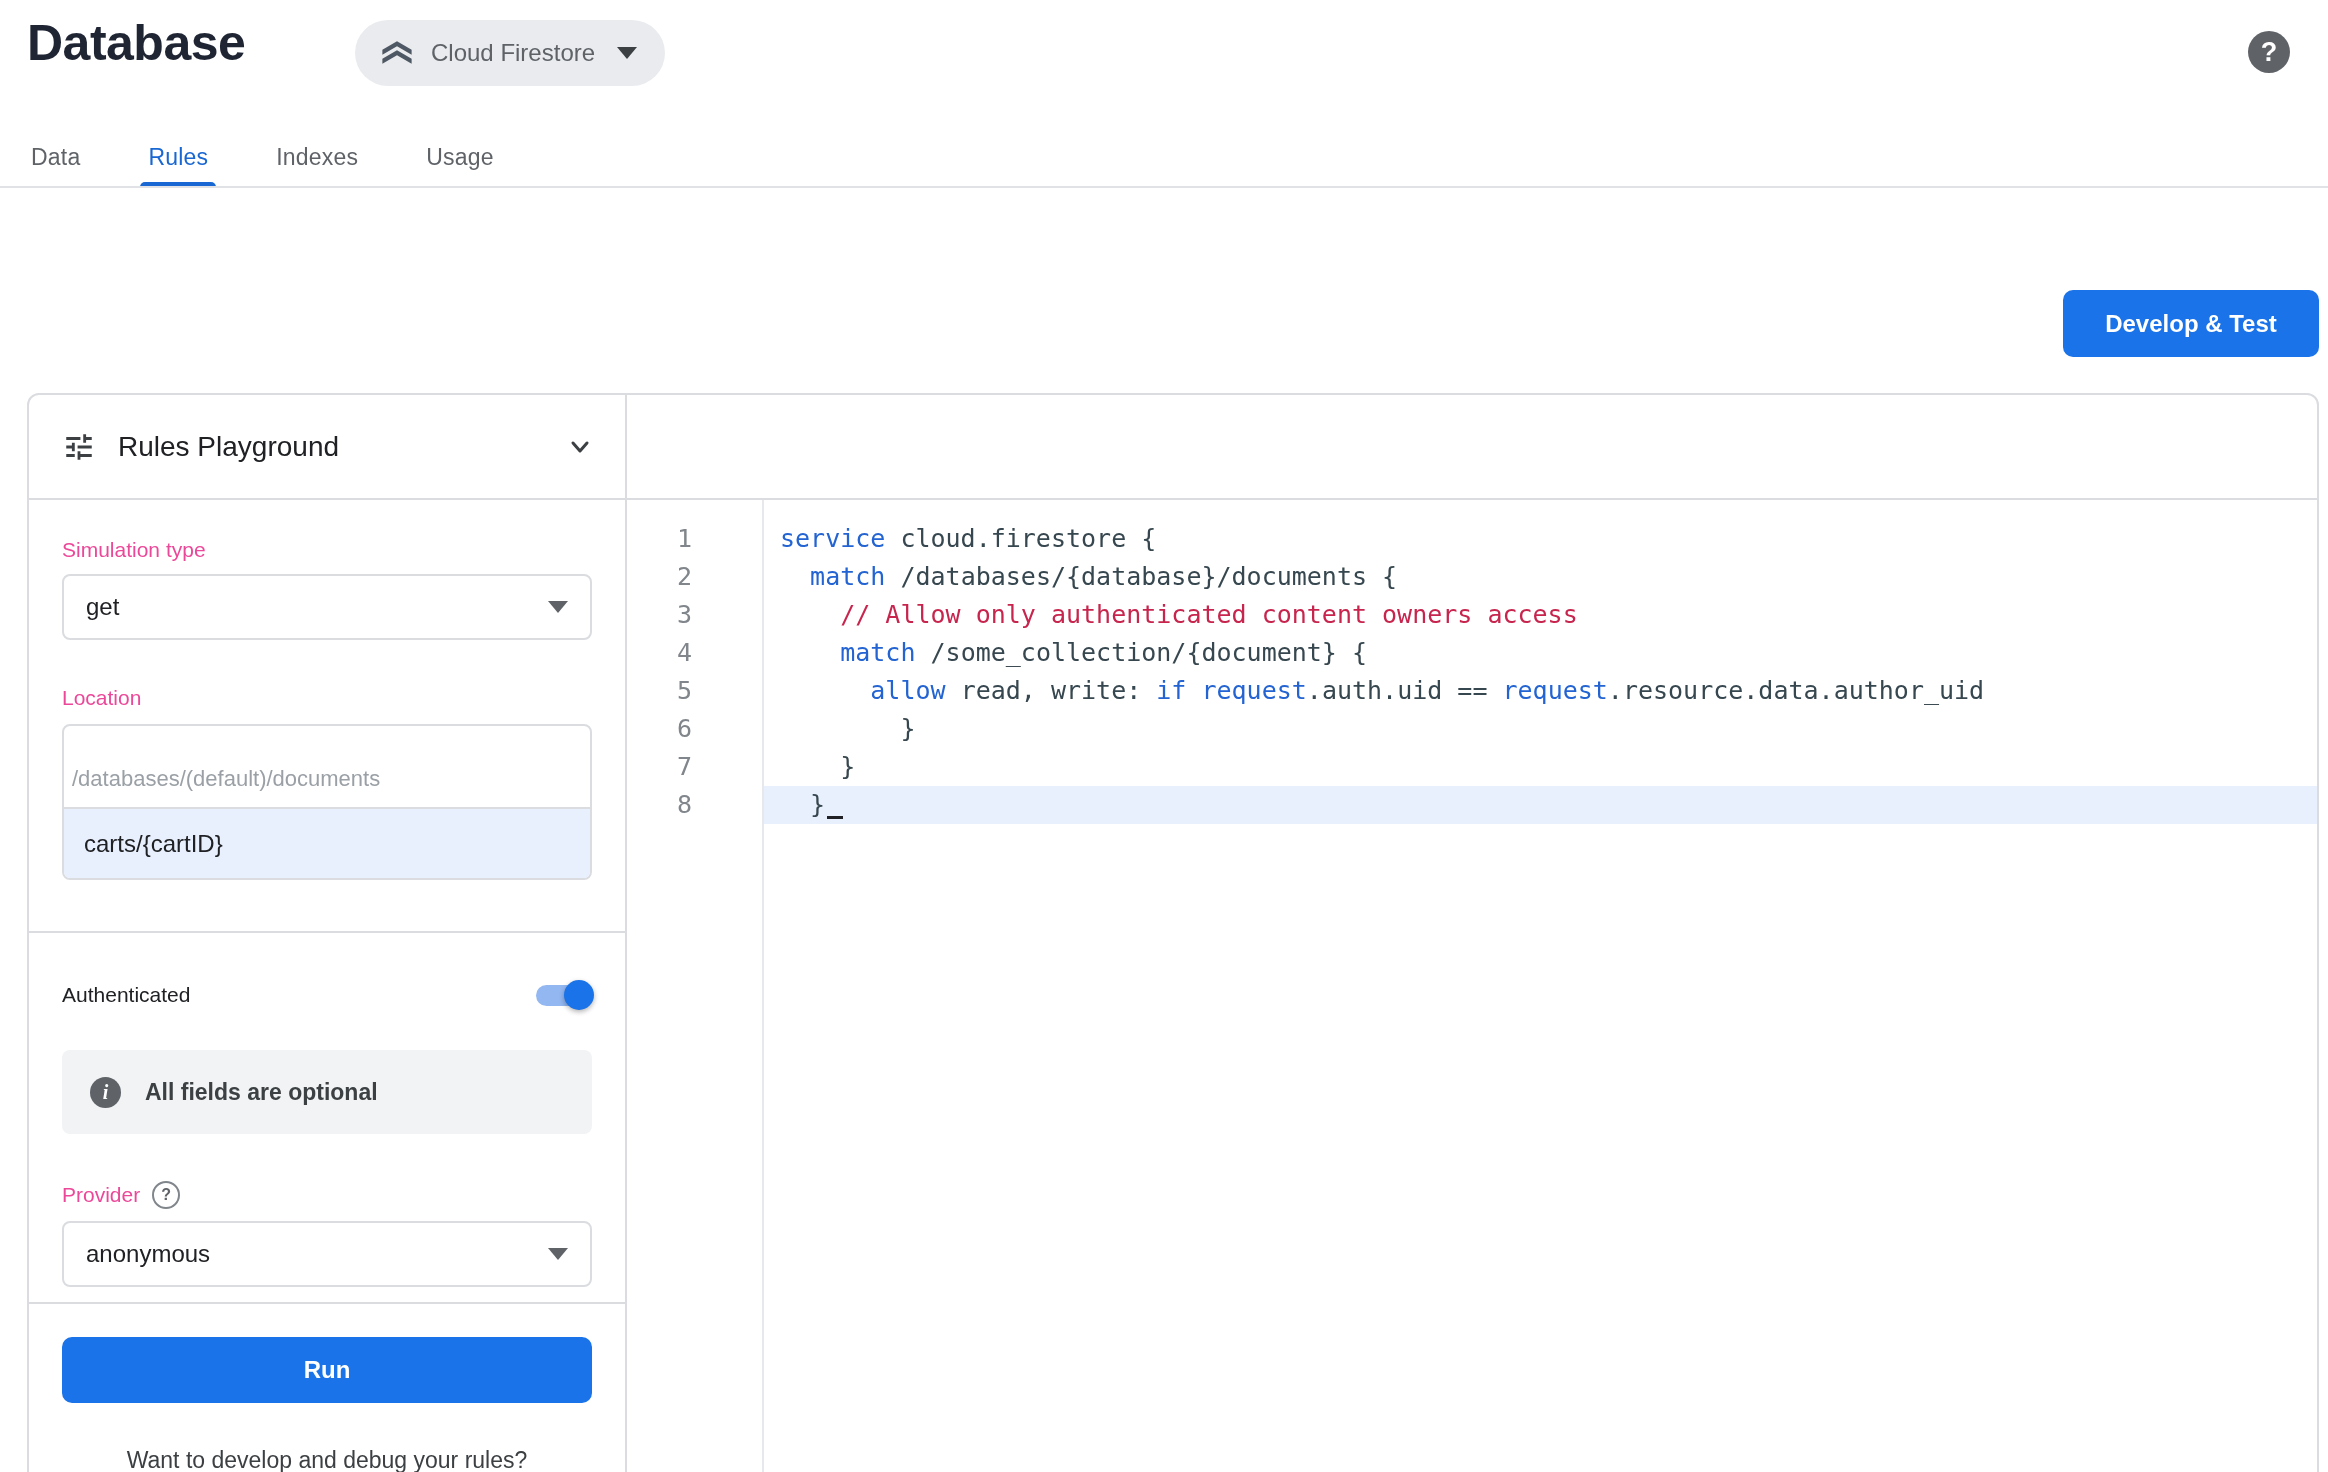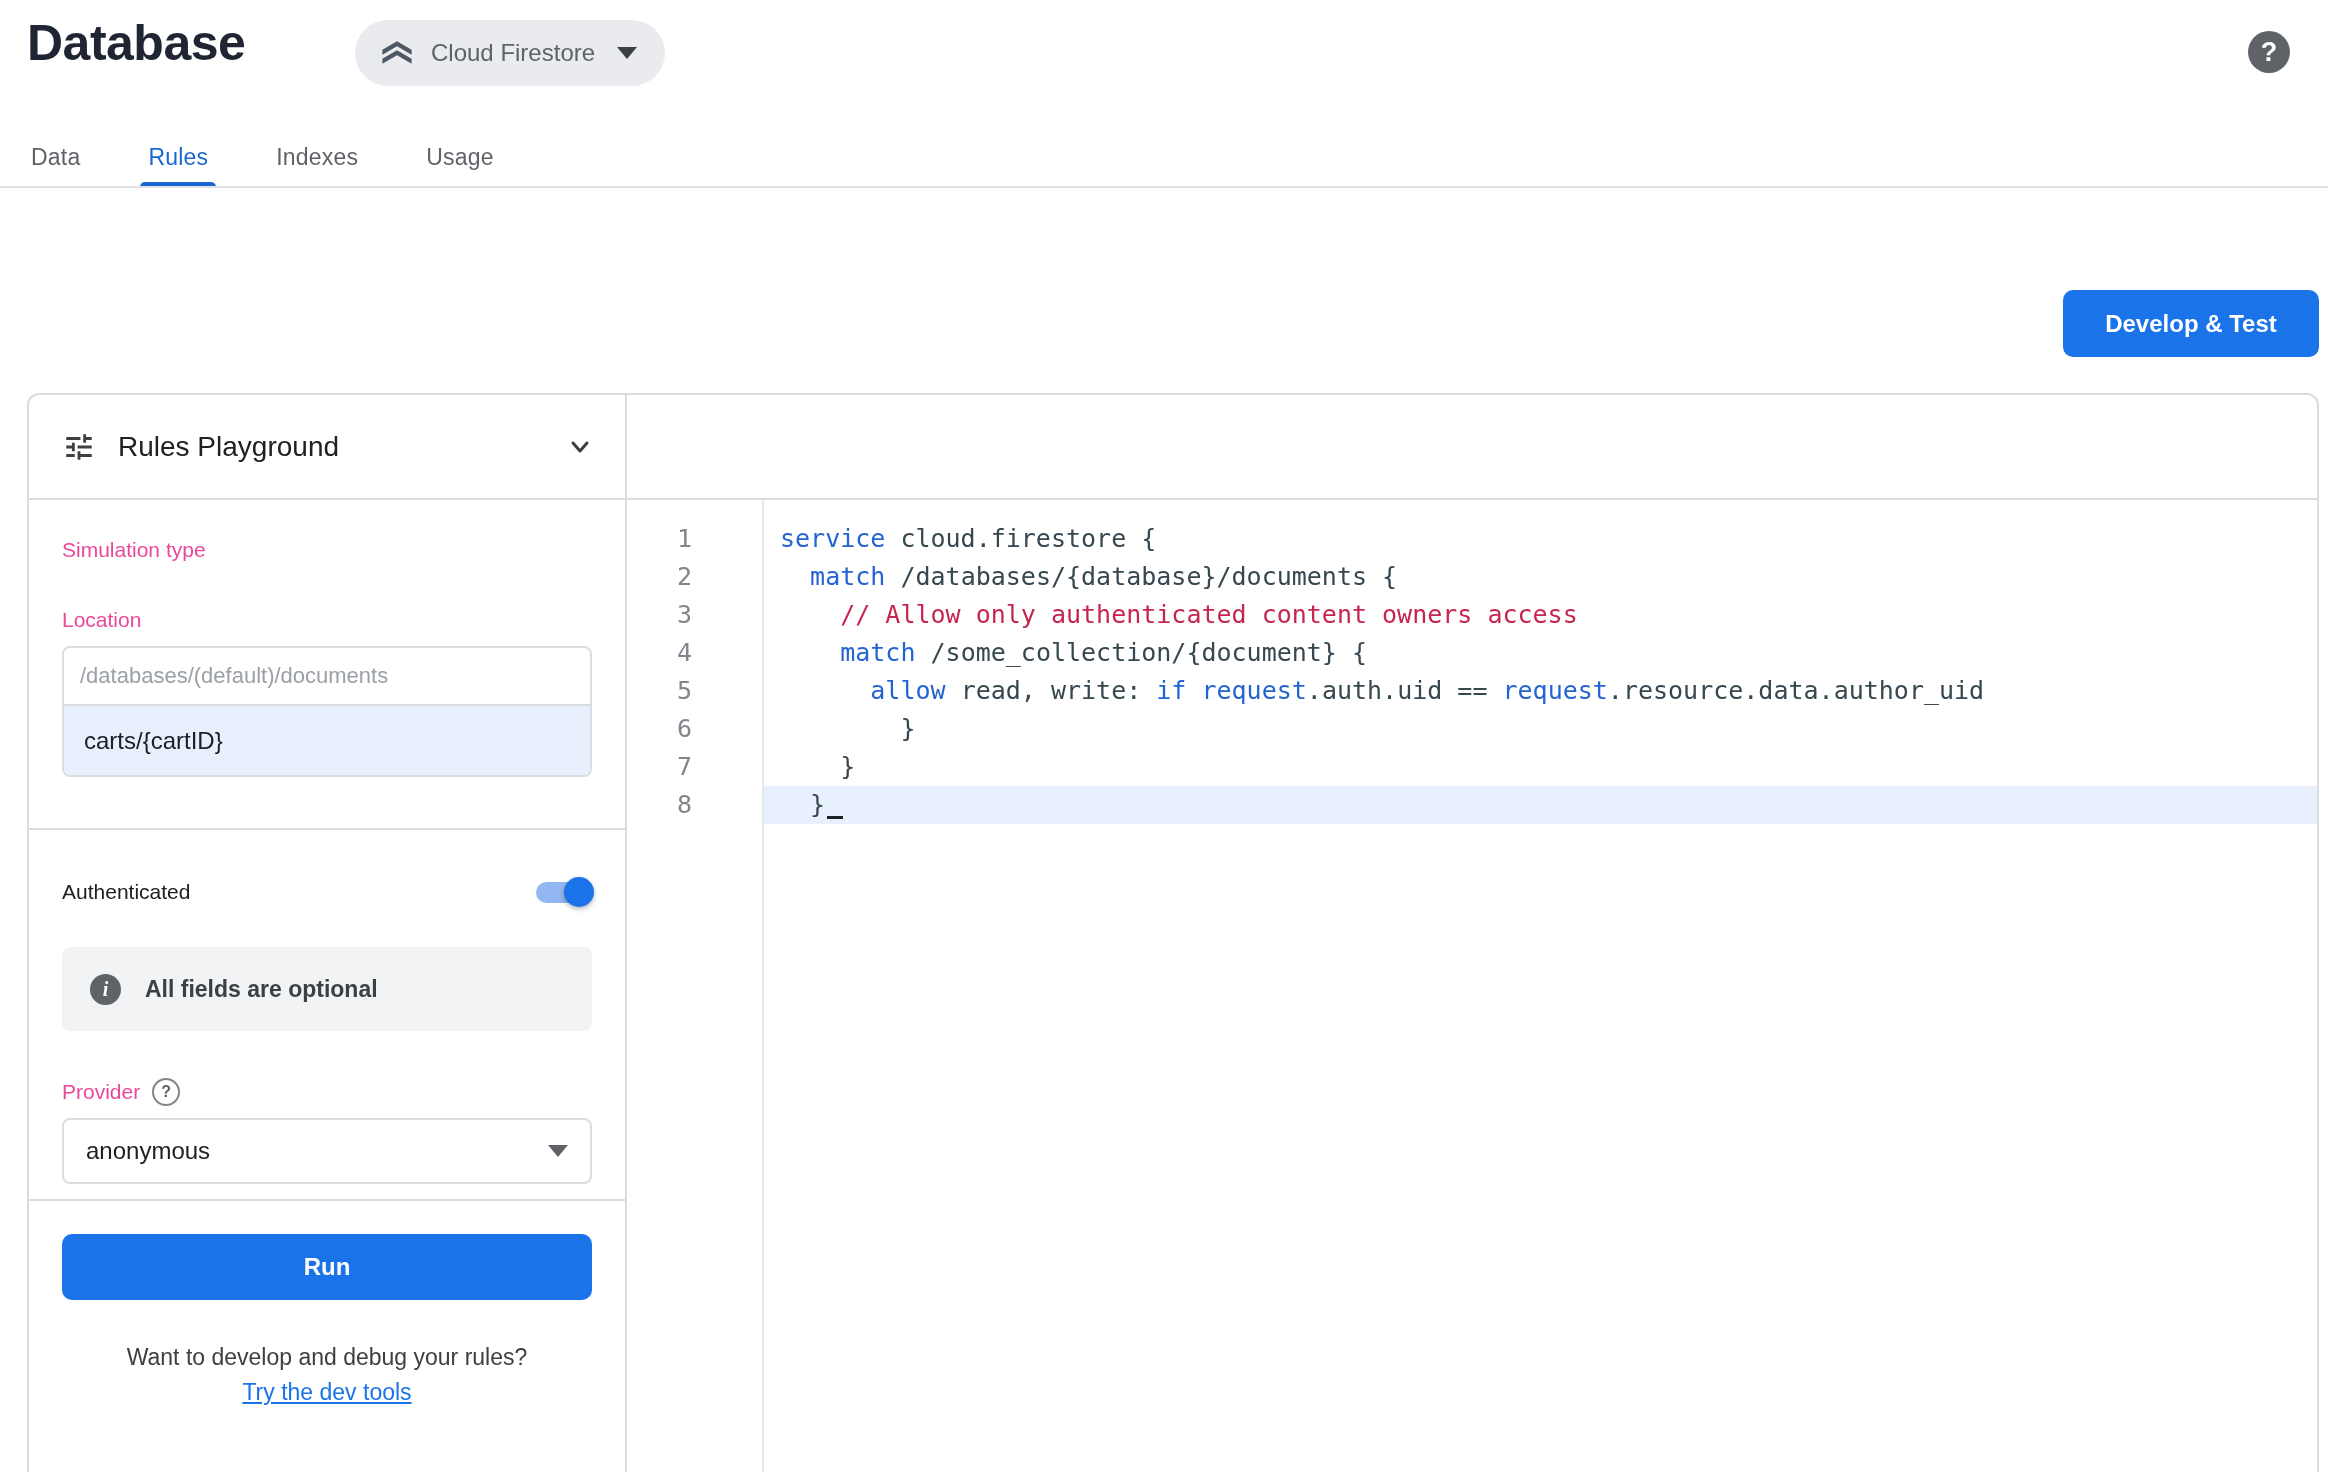--- a/index.html
+++ b/index.html
@@ -171,25 +171,26 @@
   .loc-group {
     margin-top: 14px;
     border: 2px solid #dadce0;
     border-radius: 8px;
     overflow: hidden;
   }
   .loc-prefix {
     height: 58px;
     display: flex;
     align-items: center;
-    padding: 0 16px;
+    padding: 0 8px;
     color: #9aa0a6;
     font-size: 22px;
     border-bottom: 2px solid #dadce0;
     cursor: text;
+    margin-top: 25px;
   }
   .loc-value {
     height: 69px;
     display: flex;
     align-items: center;
     padding: 0 20px;
     color: #202124;
     font-size: 24px;
     background: #e8f0fe;
     cursor: text;
@@ -350,20 +351,24 @@
         <span style="display:flex">
           <svg width="30" height="30" viewBox="0 0 30 30">
             <polyline points="8,11 15,19 22,11" fill="none" stroke="#3c4043" stroke-width="3" stroke-linecap="round" stroke-linejoin="round"></polyline>
           </svg>
         </span>
       </div>
 
       <div class="panel-body">
 
         <div class="field-label sim-label">Simulation type</div>
+        <div class="select-box">
+          <span>get</span>
+          <span class="select-caret"></span>
+        </div>
 
         <div class="field-label loc-label">Location</div>
         <div class="loc-group">
           <div class="loc-prefix">/databases/(default)/documents</div>
           <div class="loc-value">carts/{cartID}</div>
         </div>
 
         <div class="divider-full"></div>
 
         <div class="auth-row">

